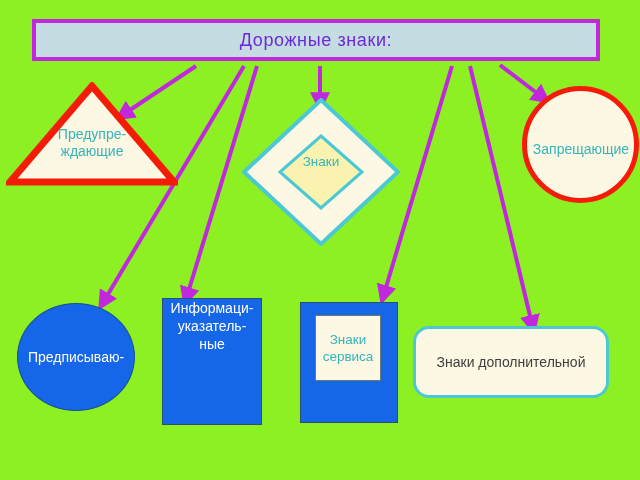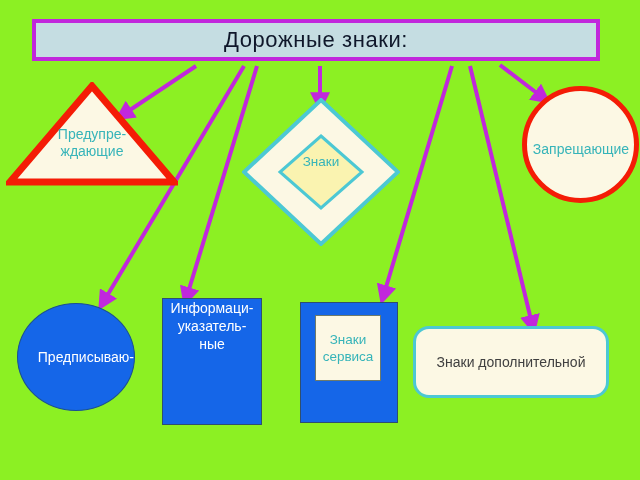--- a/index.html
+++ b/index.html
@@ -32,22 +32,22 @@
     width: 568px;
     height: 42px;
     background: #C5DDE2;
     border: 4px solid #C127DC;
     box-sizing: border-box;
     display: flex;
     align-items: center;
     justify-content: center;
   }
   #title-text {
-    color: #0f172a;
-    font-size: 22px;
+    color: #6d28d9;
+    font-size: 18px;
     letter-spacing: 0.6px;
     white-space: nowrap;
   }
 
   
   #node-warning {
     position: absolute;
     left: 6px;
     top: 82px;
     width: 172px;
@@ -117,21 +117,21 @@
     left: 17px;
     top: 303px;
     width: 118px;
     height: 108px;
     border-radius: 50%;
     background: #1566E8;
     border: 1px solid #1B4F91;
     box-sizing: border-box;
     display: flex;
     align-items: center;
-    justify-content: flex-end;
+    justify-content: center;
   }
   #node-prescriptive .lbl {
     color: #FFFFFF;
     font-size: 14px;
     line-height: 18px;
     text-align: center;
     white-space: nowrap;
   }
 
   

